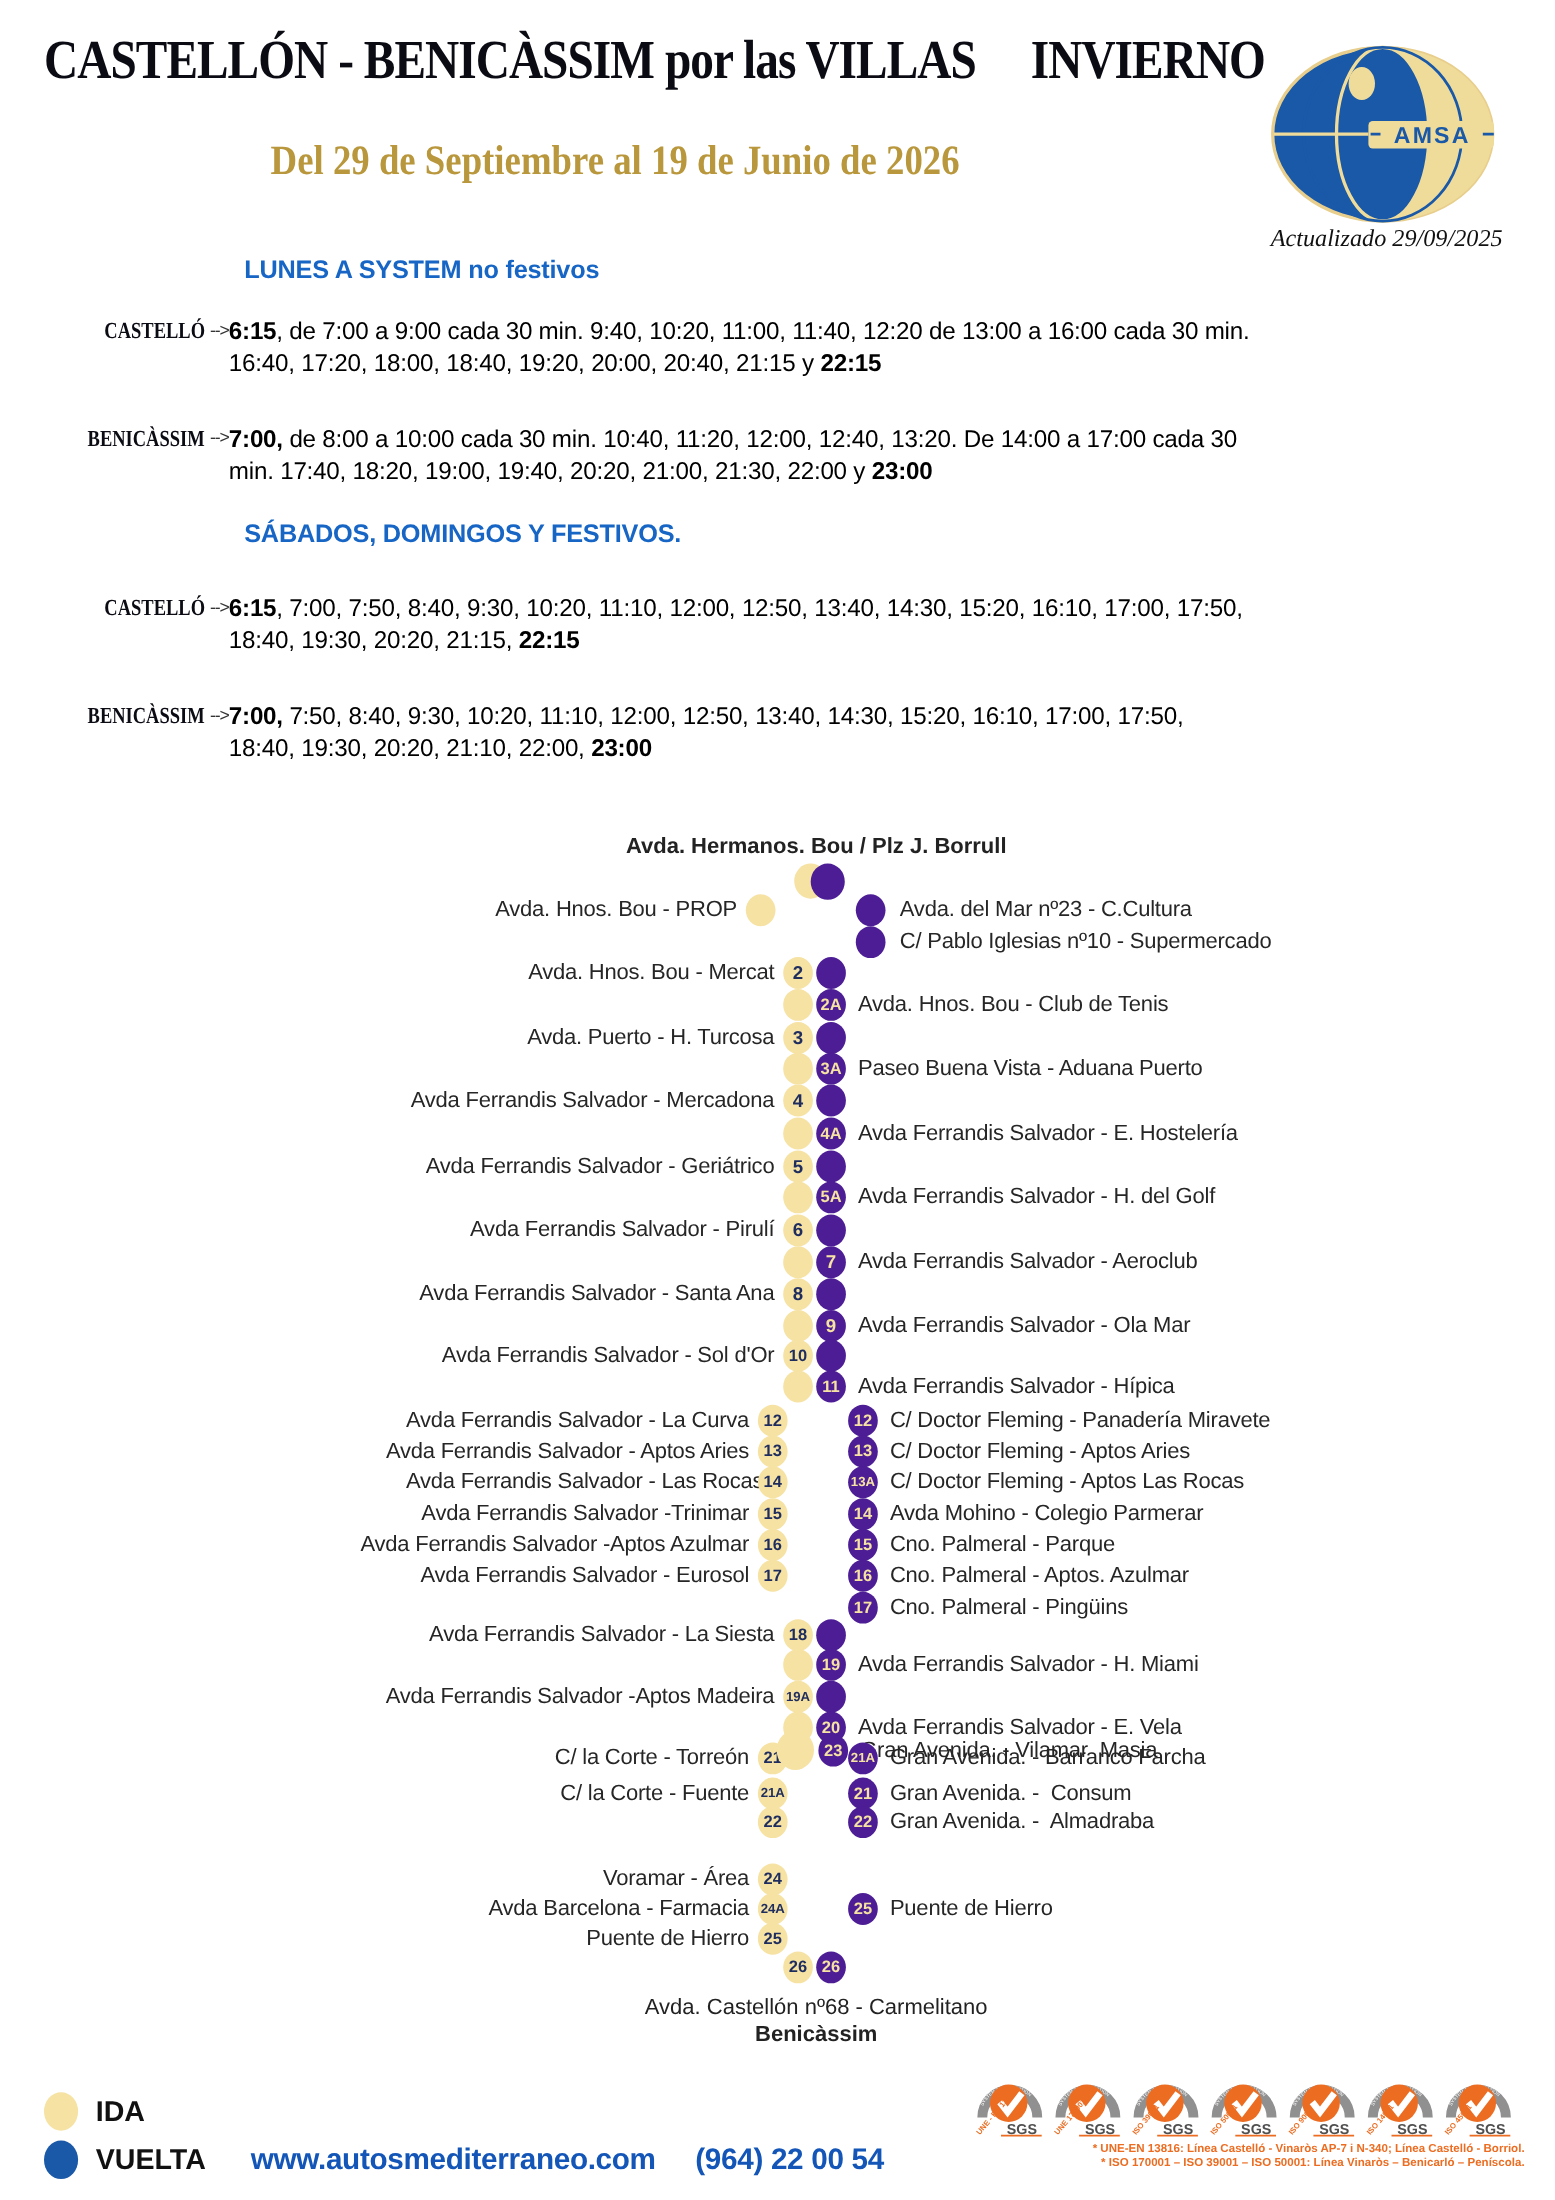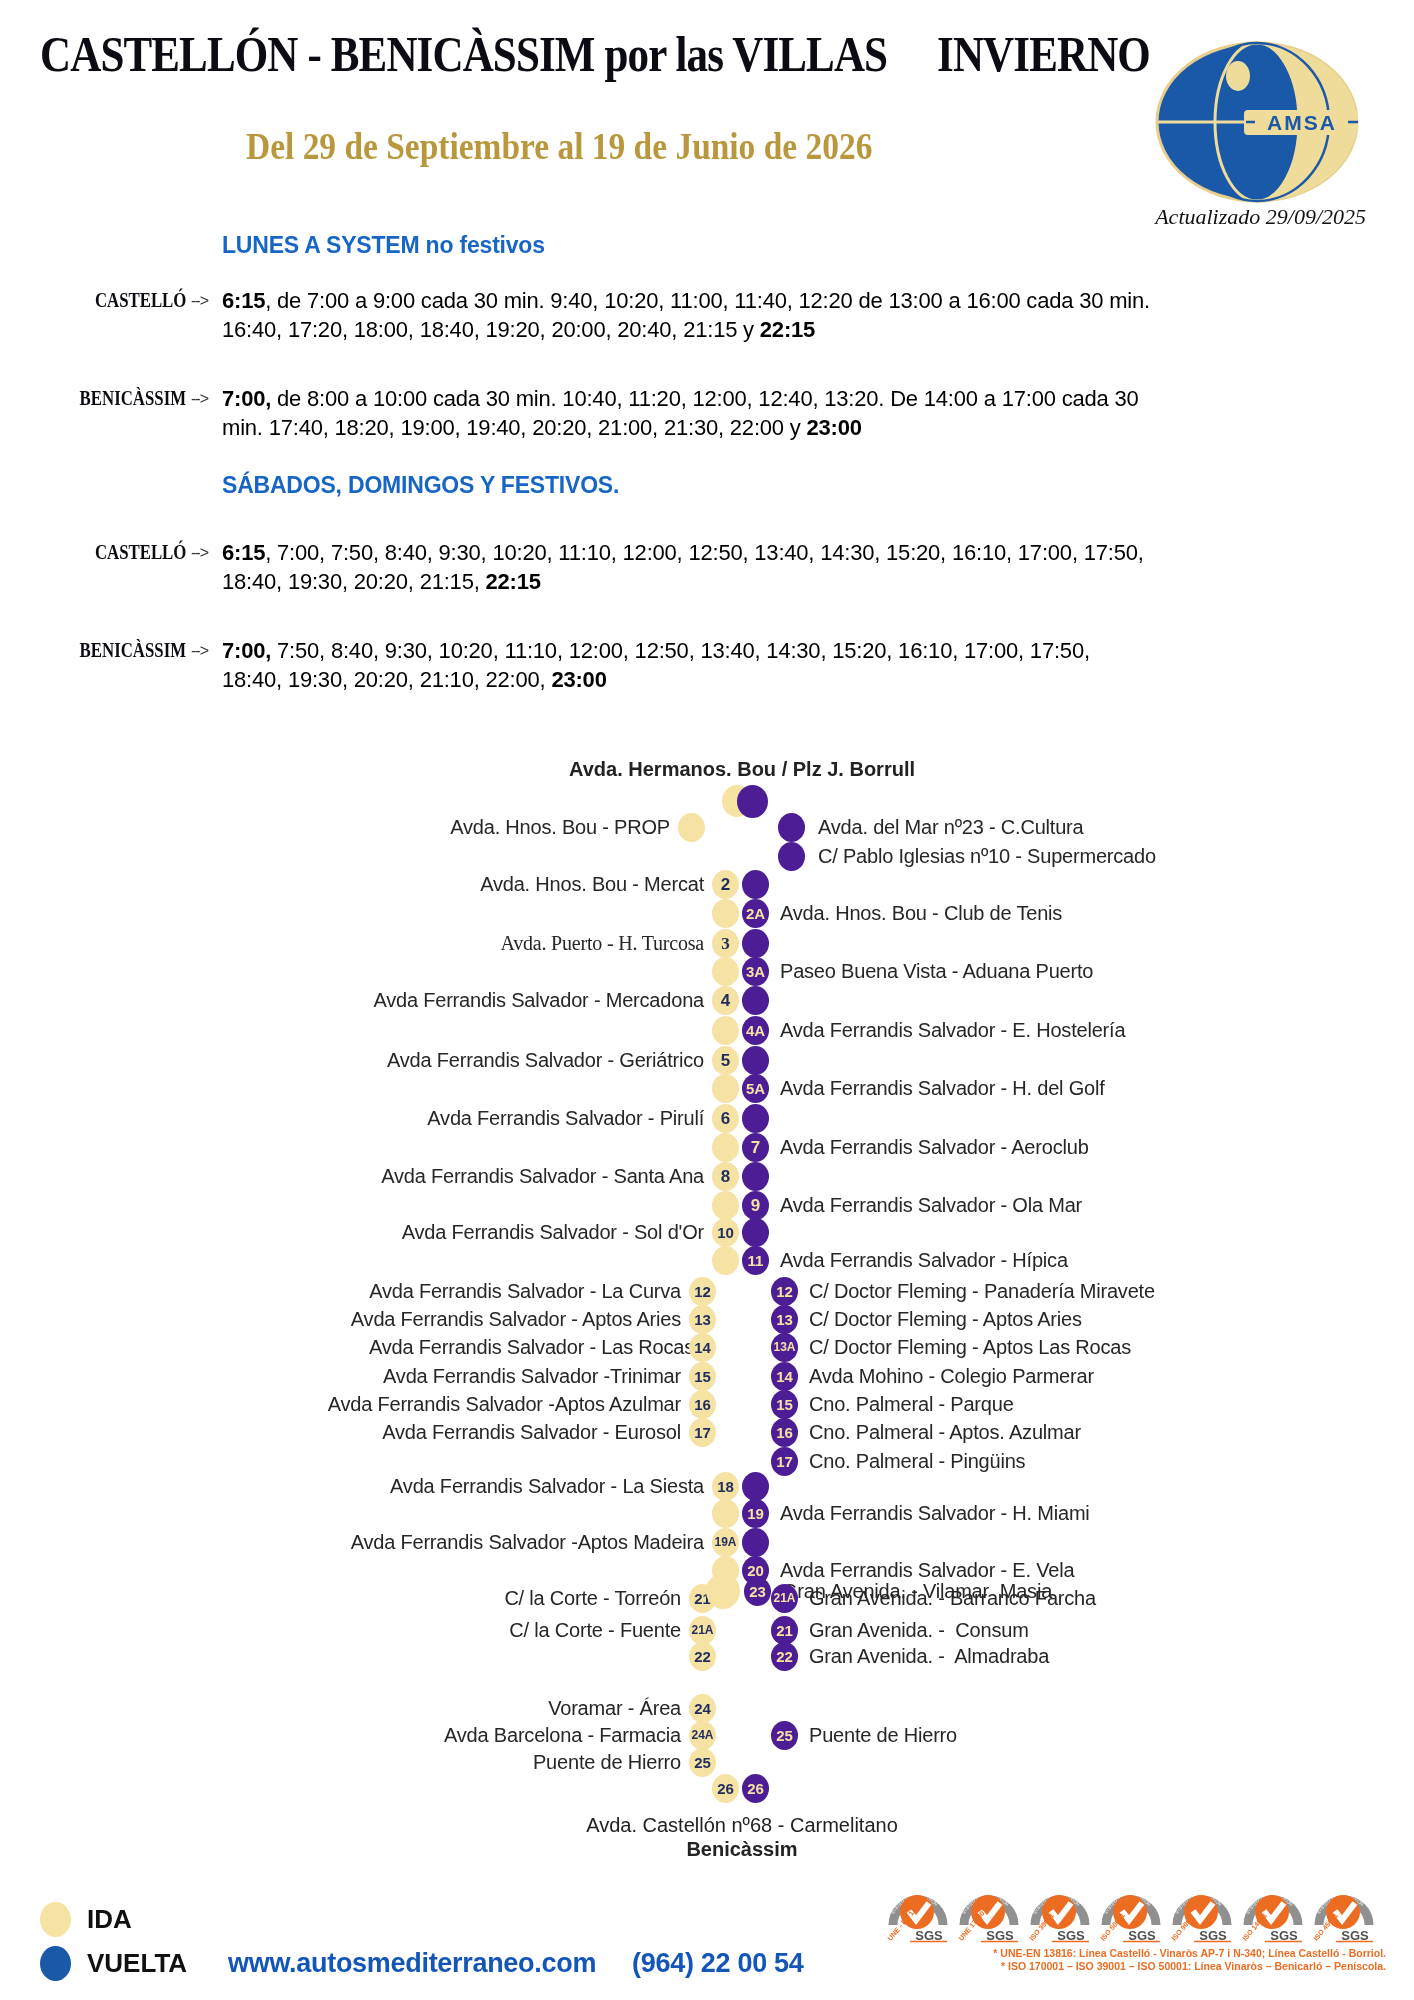--- a/index.html
+++ b/index.html
@@ -7,21 +7,21 @@
   .abs{position:absolute;}
   
   .title-line{position:absolute;left:40px;top:26px;white-space:nowrap;font-family:"Liberation Serif",serif;font-weight:bold;font-size:50px;color:#0b0b14;transform:scaleX(0.86);transform-origin:0 50%;line-height:56px;letter-spacing:-1px;}
   .title-season{margin-left:58px;}
   .subtitle{position:absolute;left:246px;top:124px;white-space:nowrap;font-family:"Liberation Serif",serif;font-weight:bold;font-size:38px;color:#B9973C;transform:scaleX(0.88);transform-origin:0 50%;line-height:44px;}
   .updated{position:absolute;right:48px;top:204px;font-family:"Liberation Serif",serif;font-style:italic;font-size:22px;color:#111;}
   .amsa-logo{position:absolute;left:1152px;top:40px;width:210px;height:165px;}
   
   .sched-head{position:absolute;left:222px;font-weight:bold;font-size:23px;color:#1766C5;letter-spacing:-0.2px;}
   .sched-block{position:absolute;left:40px;display:flex;align-items:flex-start;}
-  .origin-cell{width:168px;margin-right:14px;display:flex;justify-content:flex-end;align-items:flex-start;gap:5px;line-height:29px;}
+  .origin-cell{width:168px;display:flex;justify-content:flex-end;align-items:flex-start;gap:5px;line-height:29px;}
   .origin{font-family:"Liberation Serif",serif;font-weight:bold;font-size:21px;color:#0b0b14;transform:scaleX(0.8);transform-origin:100% 50%;white-space:nowrap;}
   .sched-arrow{font-size:16px;color:#333;letter-spacing:-1px;}
   .times{width:1130px;font-size:22px;line-height:29px;color:#000;letter-spacing:-0.2px;}
   .times b{font-weight:bold;}
   
   .r-row{position:absolute;left:0;width:1414px;height:30px;}
   .r-lab{position:absolute;top:0;line-height:30px;font-size:20px;color:#262626;white-space:pre;letter-spacing:-0.2px;}
   .r-left{left:0;text-align:right;}
   .circ{position:absolute;border-radius:50%;text-align:center;font-weight:bold;}
   .circ.yellow{background:#F6E2A3;color:#1e2d5e;z-index:1;}
@@ -116,21 +116,21 @@
       <div class="r-row" style="top: 869px;">
         <div class="r-lab r-left" style="width: 704px;">Avda. Hnos. Bou - Mercat</div>
         <div class="circ yellow" style="left: 712px; width: 27px; height: 29px; top: 0.5px; font-size: 17px; line-height: 29px;">2</div>
         <div class="circ blue" style="left: 742px; width: 27px; height: 29px; top: 0.5px;"></div>
       </div>
       <div class="r-row" style="top: 898px;">
         <div class="circ yellow" style="left: 712px; width: 27px; height: 29px; top: 0.5px;"></div>
         <div class="circ blue" style="left: 742px; width: 27px; height: 29px; top: 0.5px; font-size: 15px; line-height: 29px;">2A</div>
         <div class="r-lab r-right" style="left: 780px;">Avda. Hnos. Bou - Club de Tenis</div>
       </div>
-      <div class="r-row" style="top: 928px; font-family: Liberation Serif, serif;">
+      <div class="r-row" style="top: 928px;">
         <div class="r-lab r-left" style="width: 704px;">Avda. Puerto - H. Turcosa</div>
         <div class="circ yellow" style="left: 712px; width: 27px; height: 29px; top: 0.5px; font-size: 17px; line-height: 29px;">3</div>
         <div class="circ blue" style="left: 742px; width: 27px; height: 29px; top: 0.5px;"></div>
       </div>
       <div class="r-row" style="top: 956px;">
         <div class="circ yellow" style="left: 712px; width: 27px; height: 29px; top: 0.5px;"></div>
         <div class="circ blue" style="left: 742px; width: 27px; height: 29px; top: 0.5px; font-size: 15px; line-height: 29px;">3A</div>
         <div class="r-lab r-right" style="left: 780px;">Paseo Buena Vista - Aduana Puerto</div>
       </div>
       <div class="r-row" style="top: 985px;">

